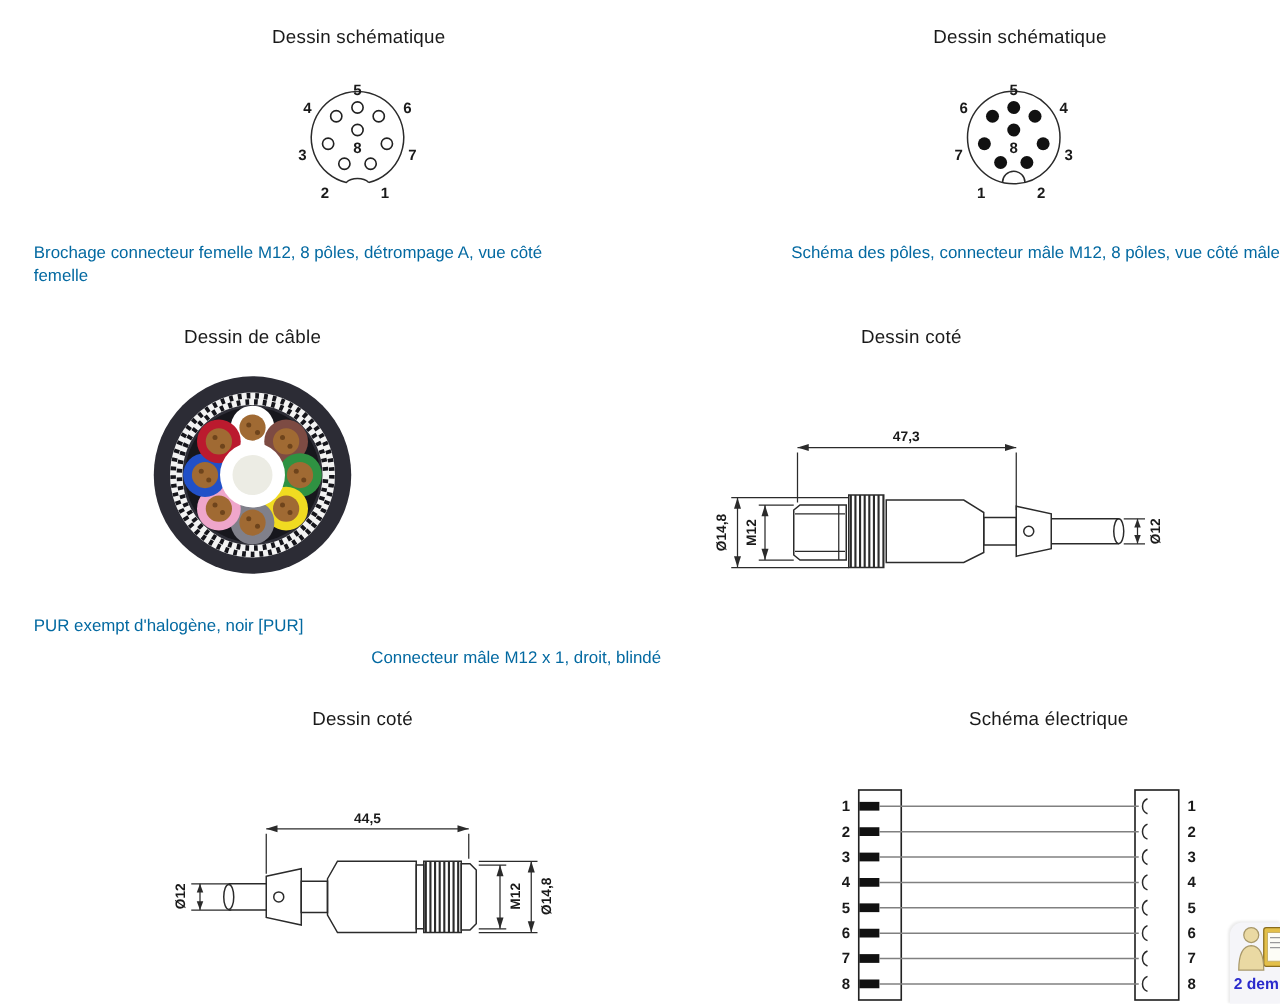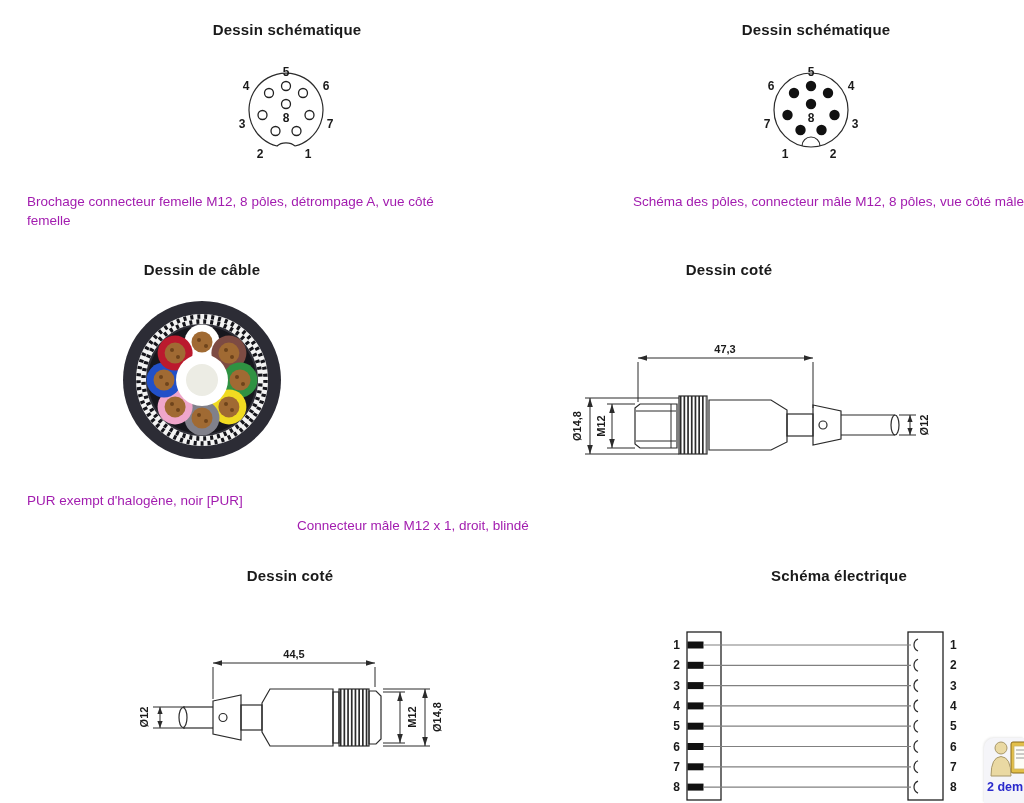--- a/index.html
+++ b/index.html
@@ -2,24 +2,24 @@
 <html><head>
 <meta charset="utf-8">
 <style>
   html,body{margin:0;padding:0;}
   body{
     width:1024px;height:803px;position:relative;background:#ffffff;
     font-family:"Liberation Sans",sans-serif;color:#1c1c1c;overflow:hidden;
   }
   .abs{position:absolute;}
   .heading{
-    font-size:15px;font-weight:bold;color:#1a1a1a;text-align:center;
+    font-size:15px;font-weight:normal;color:#1a1a1a;text-align:center;
     letter-spacing:.2px;white-space:nowrap;
   }
-  .caption{font-size:13.5px;line-height:19px;color:#a21caf;}
+  .caption{font-size:13.5px;line-height:19px;color:#0369a1;}
   svg{display:block;}
   svg text{font-family:"Liberation Sans",sans-serif;fill:#1a1a1a;}
   .pin-num{font-size:12px;font-weight:bold;}
   .dim-txt{font-size:11px;font-weight:bold;}
   .ln{stroke:#2b2b2b;stroke-width:1.2;fill:none;}
   .thin{stroke:#2b2b2b;stroke-width:1;fill:none;}
   .arr{fill:#2b2b2b;stroke:none;}
   .wire-line{stroke:#808080;stroke-width:1.2;}
   .box{stroke:#222;stroke-width:1.3;fill:#ffffff;}
   .widget{

